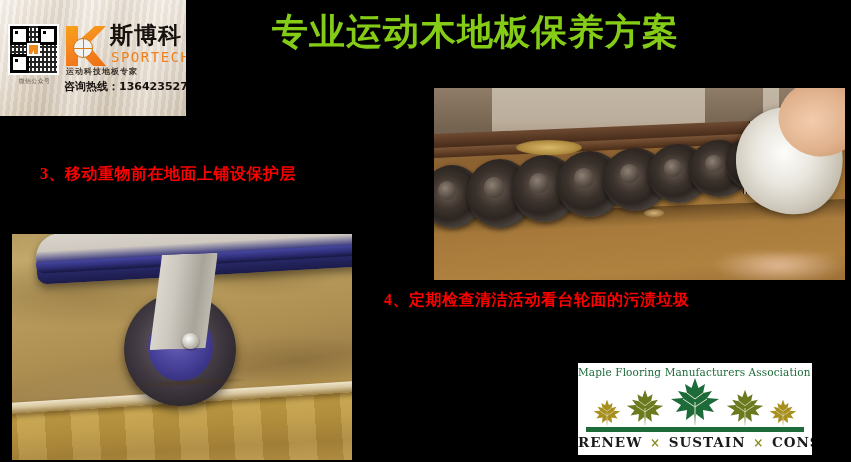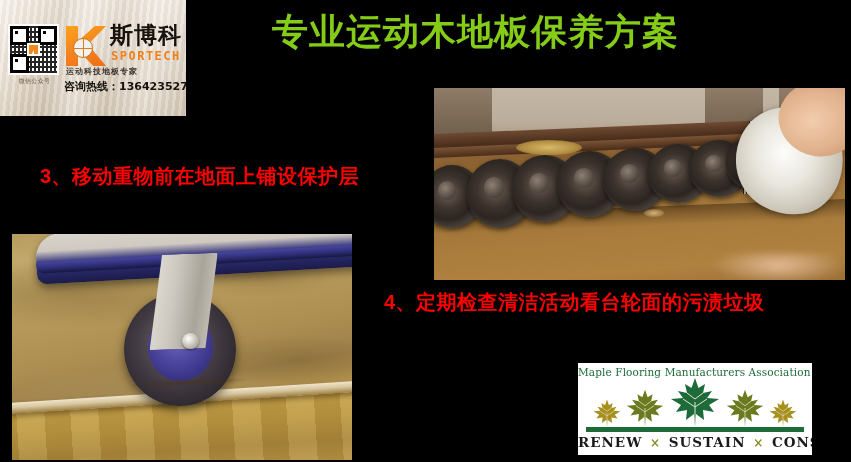--- a/index.html
+++ b/index.html
@@ -69,21 +69,21 @@
   .logo-mark .ball:before{left:50%;top:0;width:1px;height:100%;}
   .logo-mark .ball:after{top:50%;left:0;height:1px;width:100%;}
 
   .logo-cn{
     position:absolute;left:110px;top:24px;
     font-size:23px;font-weight:bold;color:#17120e;letter-spacing:1px;
     font-family:"DejaVu Sans",sans-serif;line-height:1;white-space:nowrap;
   }
   .logo-en{
     position:absolute;left:111px;top:50px;
-    font-size:12px;font-weight:bold;color:#f0801a;letter-spacing:1.5px;
+    font-size:14px;font-weight:normal;color:#f0801a;letter-spacing:1.5px;
     font-family:"DejaVu Sans Mono","Liberation Mono",monospace;line-height:1;white-space:nowrap;
   }
   .logo-tags{
     position:absolute;left:66px;top:68px;width:116px;
     display:flex;justify-content:flex-start;
     font-size:8px;font-weight:bold;color:#3a3129;letter-spacing:1px;
     font-family:"DejaVu Sans",sans-serif;line-height:1;
   }
   .logo-hot{
     position:absolute;left:64px;top:81px;
@@ -101,22 +101,22 @@
   .slide-subtitle{
     position:absolute;left:218px;top:104px;
     font-size:27px;font-weight:bold;color:#ffe400;
     letter-spacing:1px;line-height:1.1;white-space:nowrap;
     font-family:"DejaVu Sans",sans-serif;
   }
 
   
   .bullet{
     position:absolute;color:#fe0000;font-weight:bold;
-    font-size:20px;line-height:1.28;letter-spacing:.5px;
-    font-family:Liberation Sans, sans-serif;
+    font-size:16px;line-height:1.28;letter-spacing:.5px;
+    font-family:Liberation Serif, serif;
   }
   .bullet-3{left:40px;top:164px;width:340px;}
   .bullet-4{left:384px;top:290px;width:462px;}
 
   
   .photo{position:absolute;overflow:hidden;background:#1a1411;}
 
   
   .photo-wheels{left:434px;top:88px;width:411px;height:192px;}
   .pw-floor{

